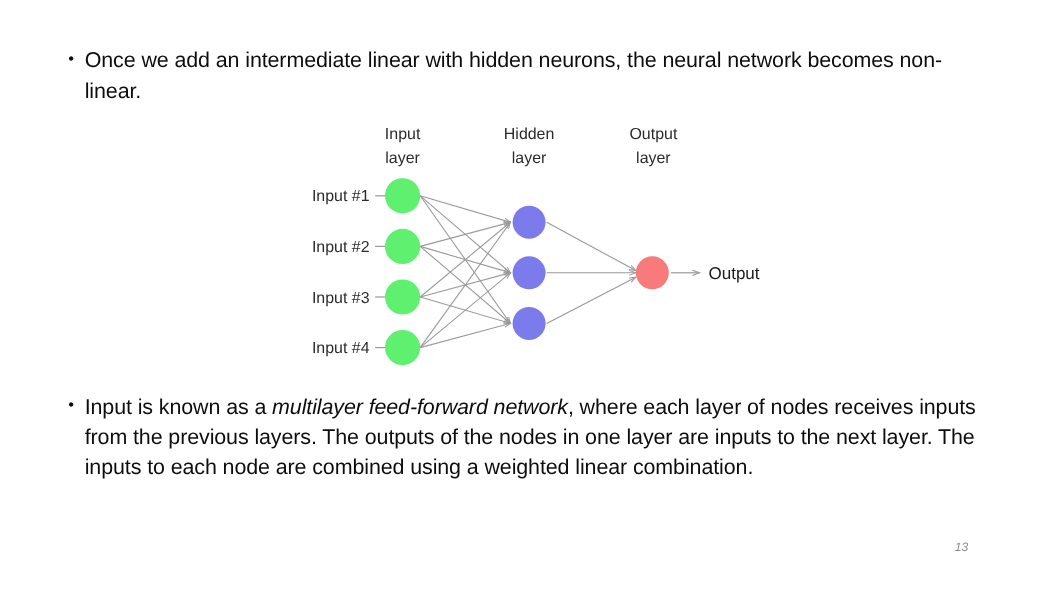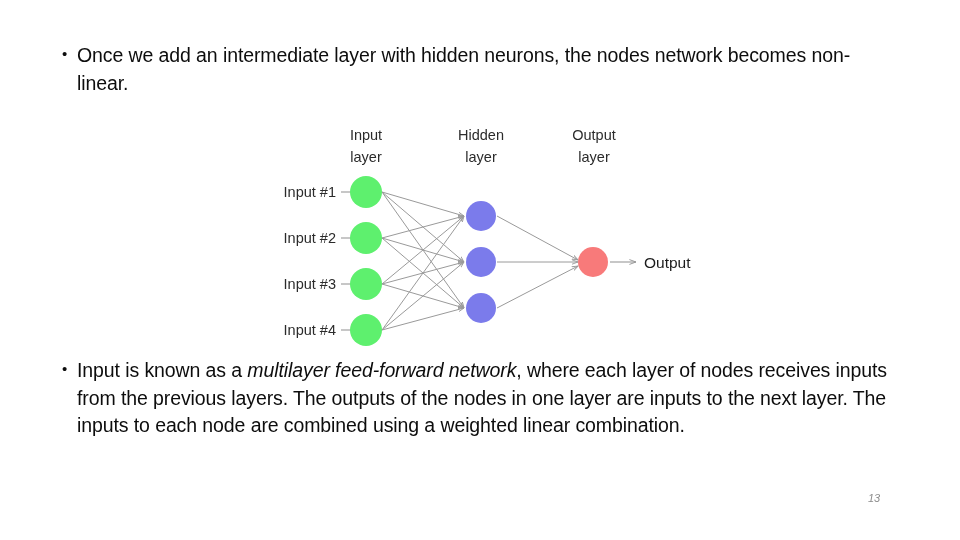--- a/index.html
+++ b/index.html
@@ -54,21 +54,21 @@
   #bullet-bottom {
     left: 62px;
     top: 357px;
     width: 840px;
   }
 
   
   #diagram {
     position: absolute;
     left: 240px;
-    top: 114px;
+    top: 100px;
     width: 480px;
     height: 240px;
   }
   #diagram svg {
     display: block;
     width: 480px;
     height: 240px;
     overflow: visible;
   }
   .layer-head {
@@ -107,21 +107,21 @@
     font-style: italic;
   }
 </style>
 </head>
 <body>
 
 <div class="slide">
 
   <div class="bullet" id="bullet-top">
     <span class="dot">•</span>
-    <span class="btext">Once we add an intermediate layer with hidden neurons, the nodes network becomes non-linear.</span>
+    <span class="btext">Once we add an intermediate linear with hidden neurons, the neural network becomes non-linear.</span>
   </div>
 
   <div id="diagram">
     <svg viewBox="0 0 480 240" xmlns="http://www.w3.org/2000/svg">
       <defs>
         <marker id="arrowSmall" markerWidth="7" markerHeight="7" refX="6" refY="2.6" orient="auto" markerUnits="strokeWidth">
           <path d="M0,0.4 L6,2.6 L0,4.8" fill="none" stroke="#9a9a9a" stroke-width="0.9"></path>
         </marker>
       </defs>
 

